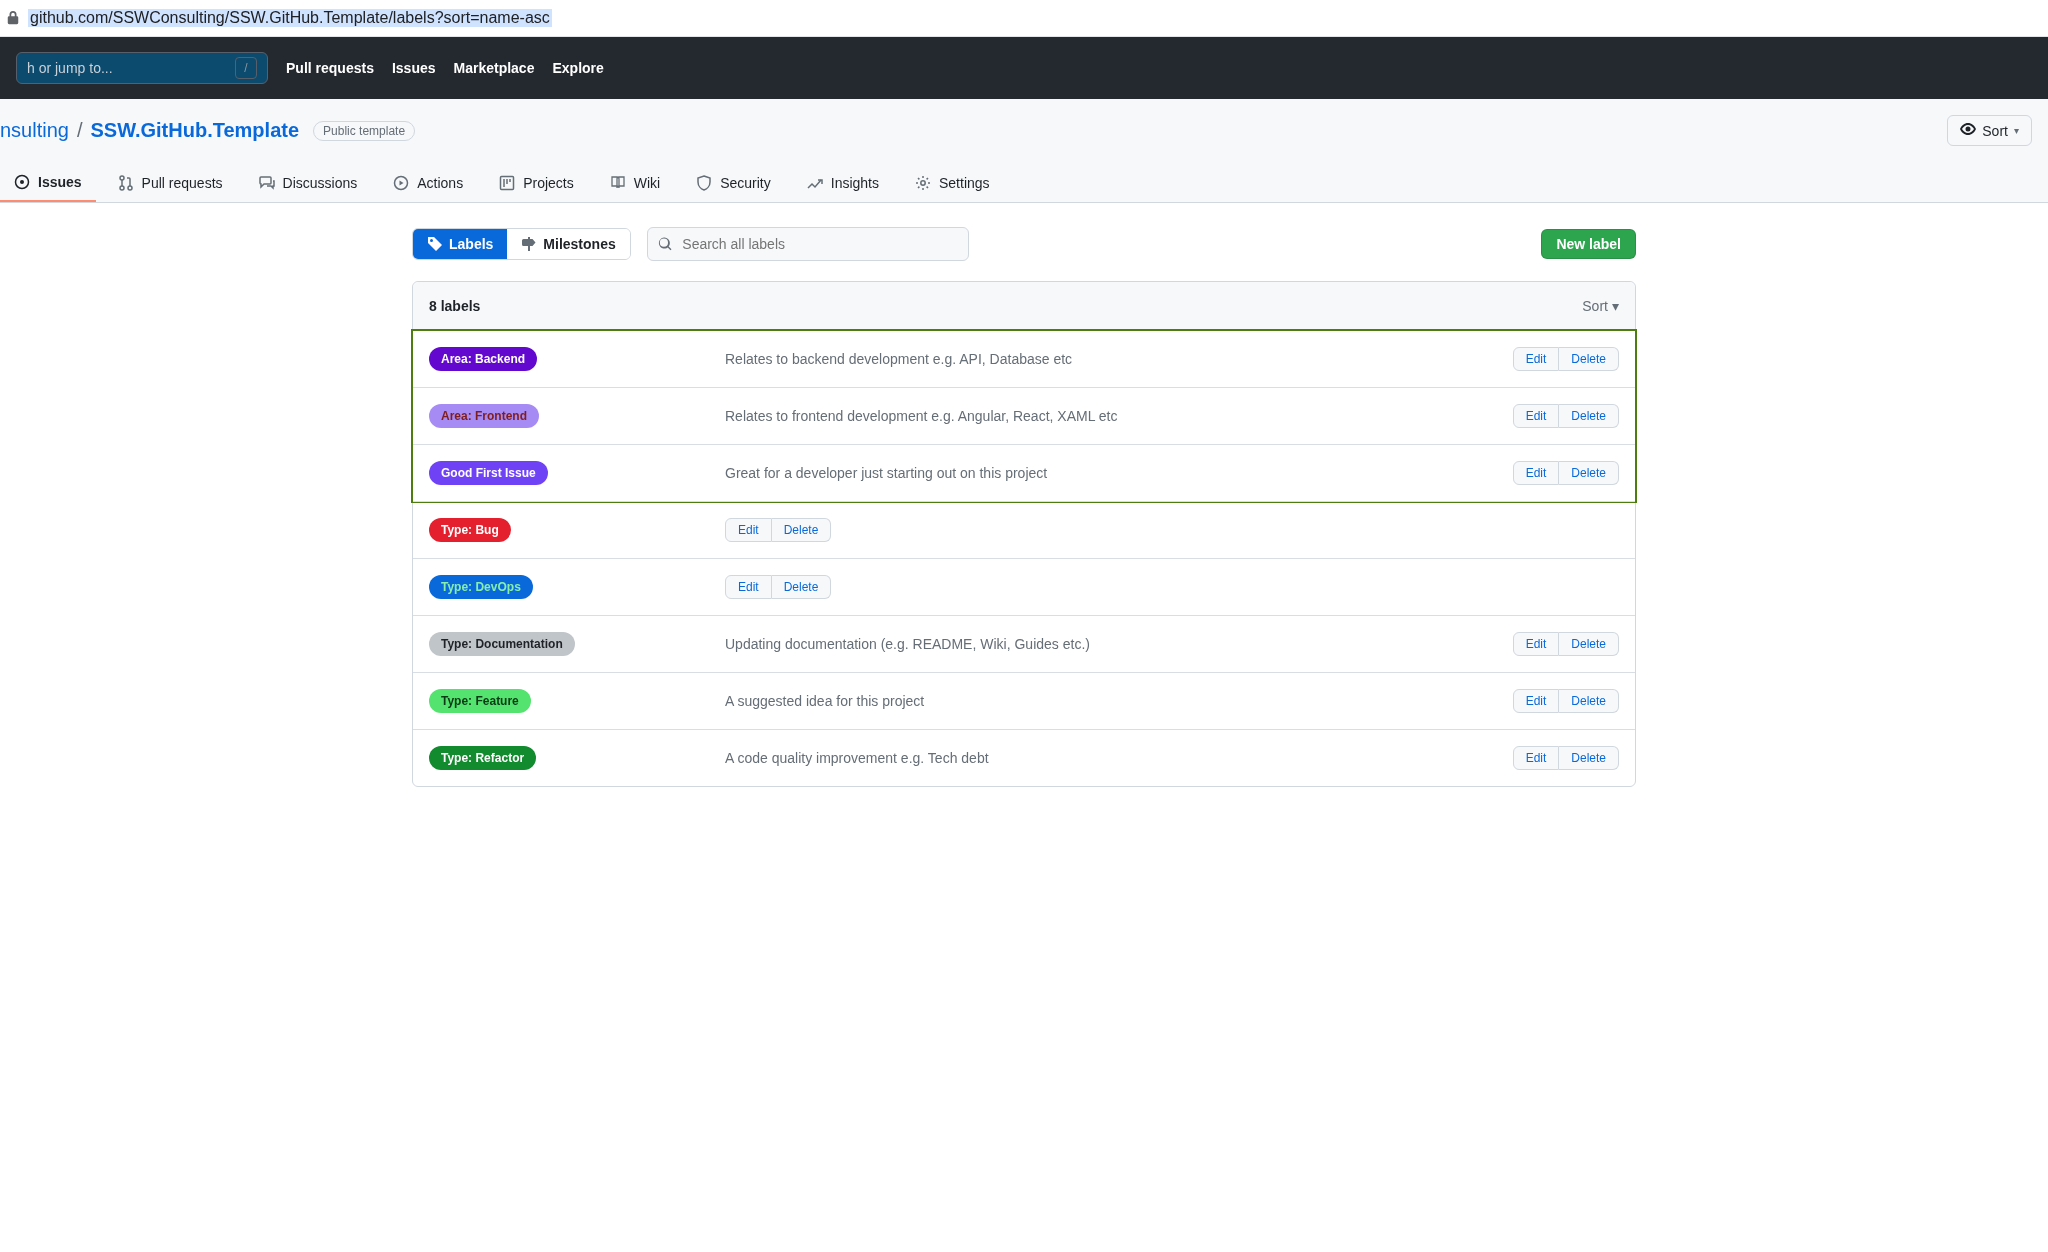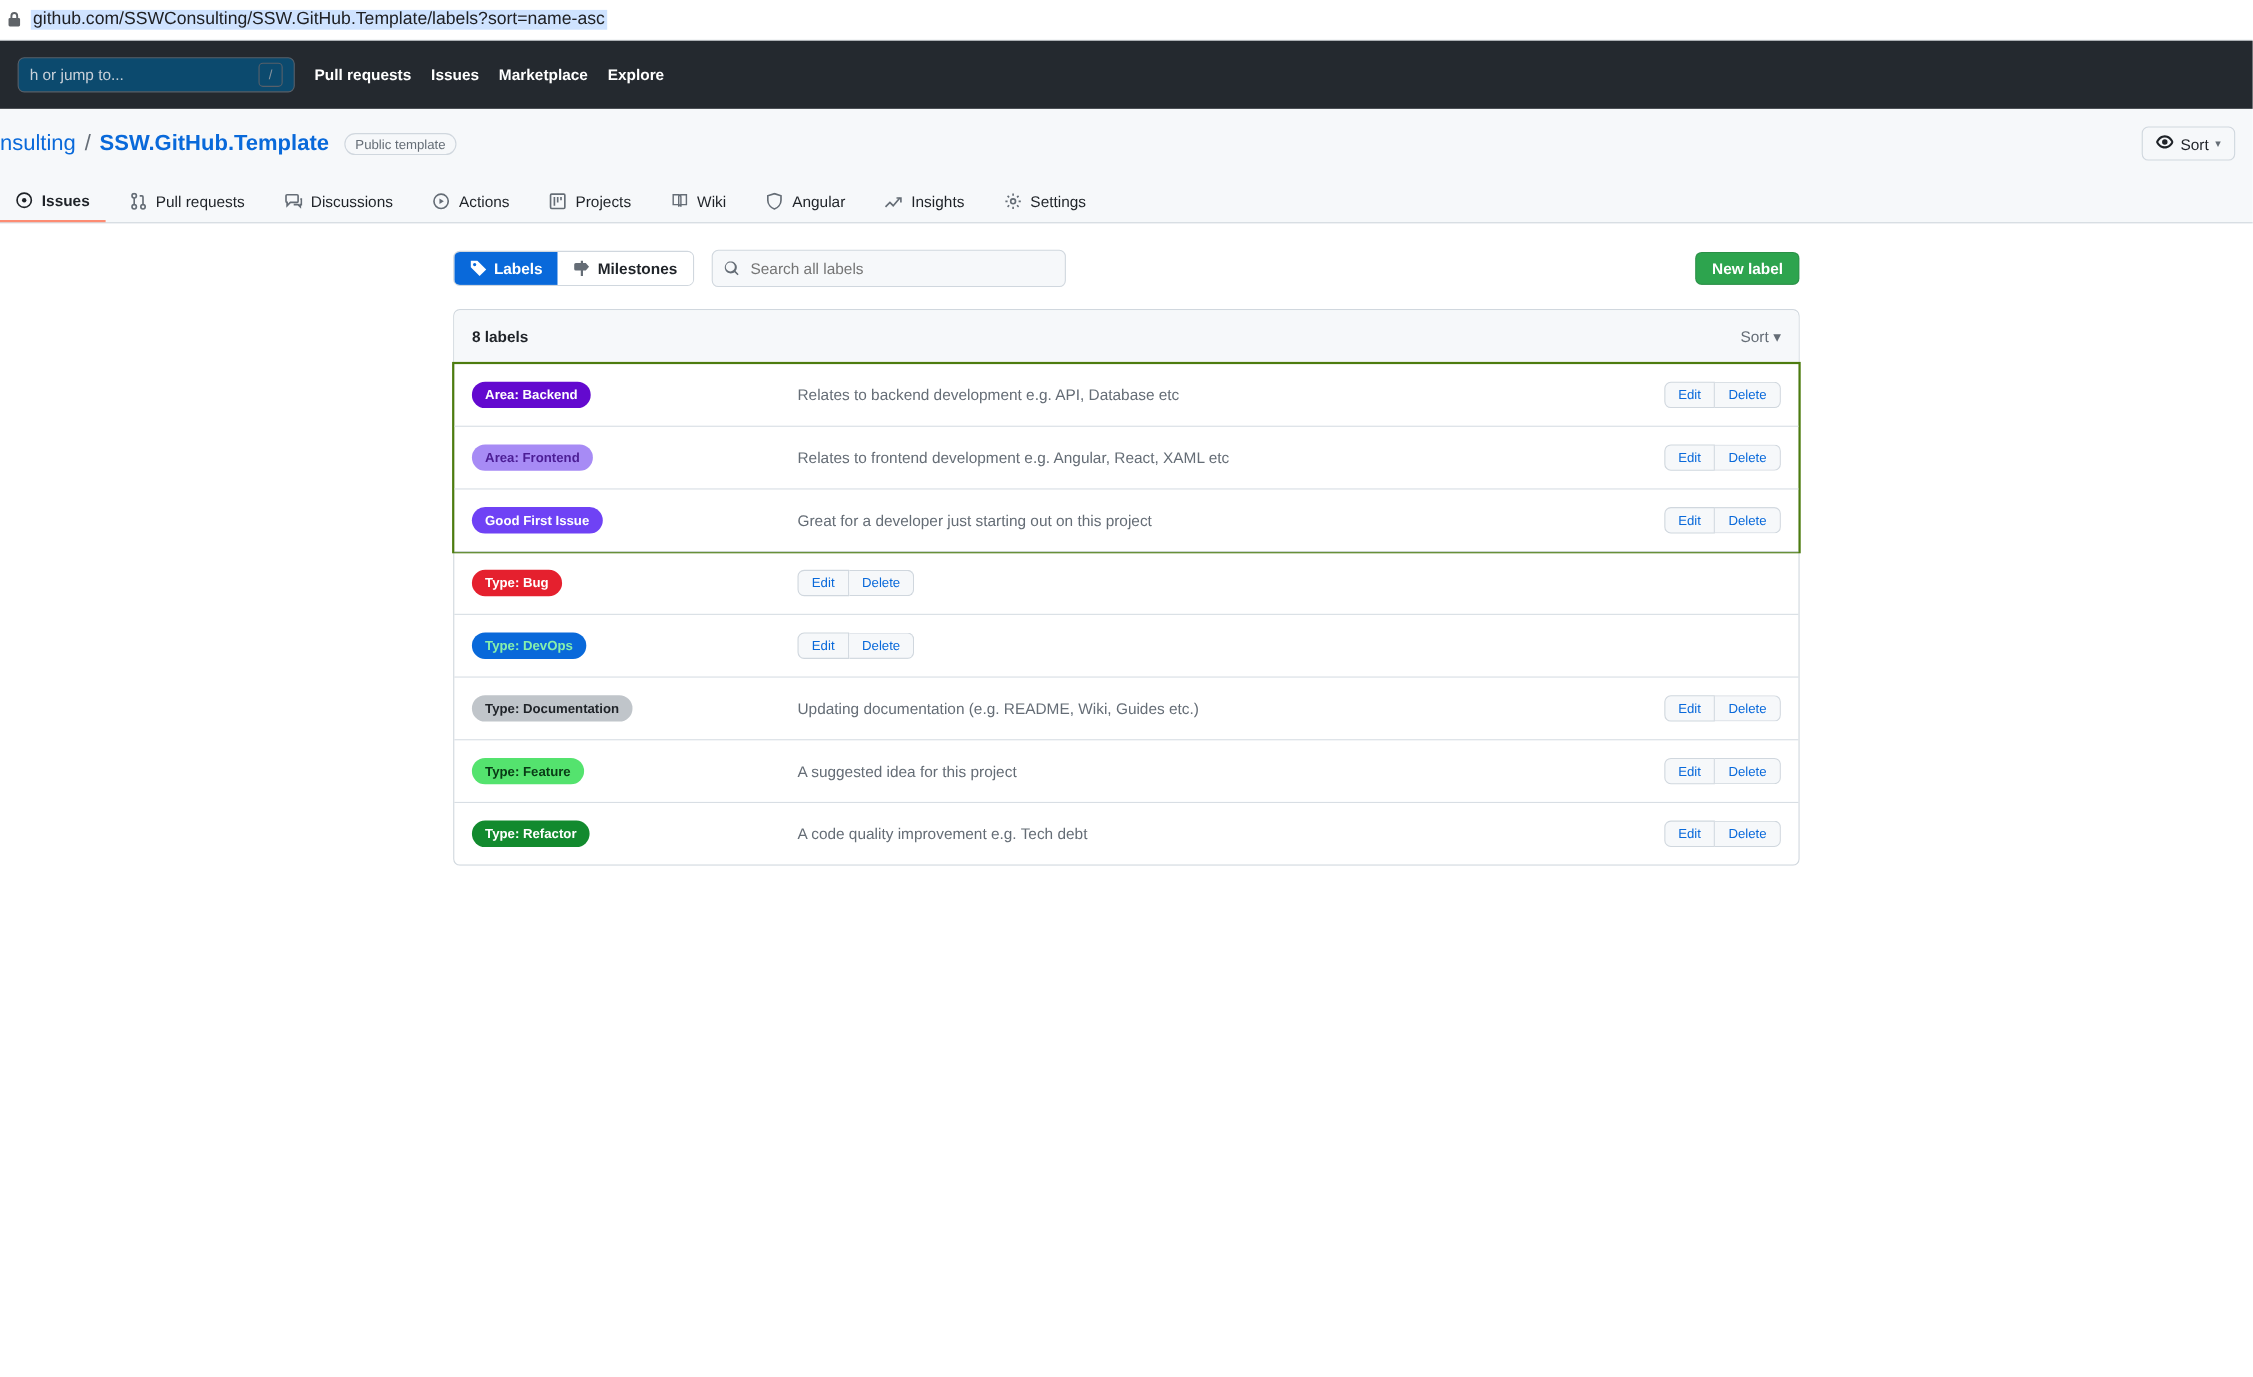--- a/index.html
+++ b/index.html
@@ -161,21 +161,21 @@
         <div class="repotab">
           <svg width="16" height="16" viewBox="0 0 16 16">
             <path d="M2 2h5a2 2 0 0 1 2 2v9a2 2 0 0 0-2-2H2V2zm12 0H9a2 2 0 0 0-2 2v9a2 2 0 0 1 2-2h5V2z" fill="none" stroke="currentColor" stroke-width="1.3"></path>
           </svg>
           <span>Wiki</span>
         </div>
         <div class="repotab">
           <svg width="16" height="16" viewBox="0 0 16 16">
             <path d="M8 1l6 2v4c0 4-3 7-6 8-3-1-6-4-6-8V3l6-2z" fill="none" stroke="currentColor" stroke-width="1.5"></path>
           </svg>
-          <span>Angular</span>
+          <span>Security</span>
         </div>
         <div class="repotab">
           <svg width="16" height="16" viewBox="0 0 16 16">
             <path d="M1 13l4-4 3 3 6-7" fill="none" stroke="currentColor" stroke-width="1.5"></path>
             <path d="M11 5h4v4" fill="none" stroke="currentColor" stroke-width="1.5"></path>
           </svg>
           <span>Insights</span>
         </div>
         <div class="repotab">
           <svg width="16" height="16" viewBox="0 0 16 16">
@@ -225,21 +225,21 @@
         <div class="highlight-wrap">
           <div class="row">
             <div class="label-cell"><span class="pill" style="background:#6309cf;color:#ffffff">Area: Backend</span></div>
             <div class="desc-cell">Relates to backend development e.g. API, Database etc</div>
             <div class="actions-cell">
               <span class="btn-sm">Edit</span>
               <span class="btn-sm">Delete</span>
             </div>
           </div>
           <div class="row">
-            <div class="label-cell"><span class="pill" style="background:#a78bf5;color:#4c1d95">Area: Frontend</span></div>
+            <div class="label-cell"><span class="pill" style="background:#a78bf5;color:#7f1d1d">Area: Frontend</span></div>
             <div class="desc-cell">Relates to frontend development e.g. Angular, React, XAML etc</div>
             <div class="actions-cell">
               <span class="btn-sm">Edit</span>
               <span class="btn-sm">Delete</span>
             </div>
           </div>
           <div class="row">
             <div class="label-cell"><span class="pill" style="background:#6f42f5;color:#ffffff">Good First Issue</span></div>
             <div class="desc-cell">Great for a developer just starting out on this project</div>
             <div class="actions-cell">

